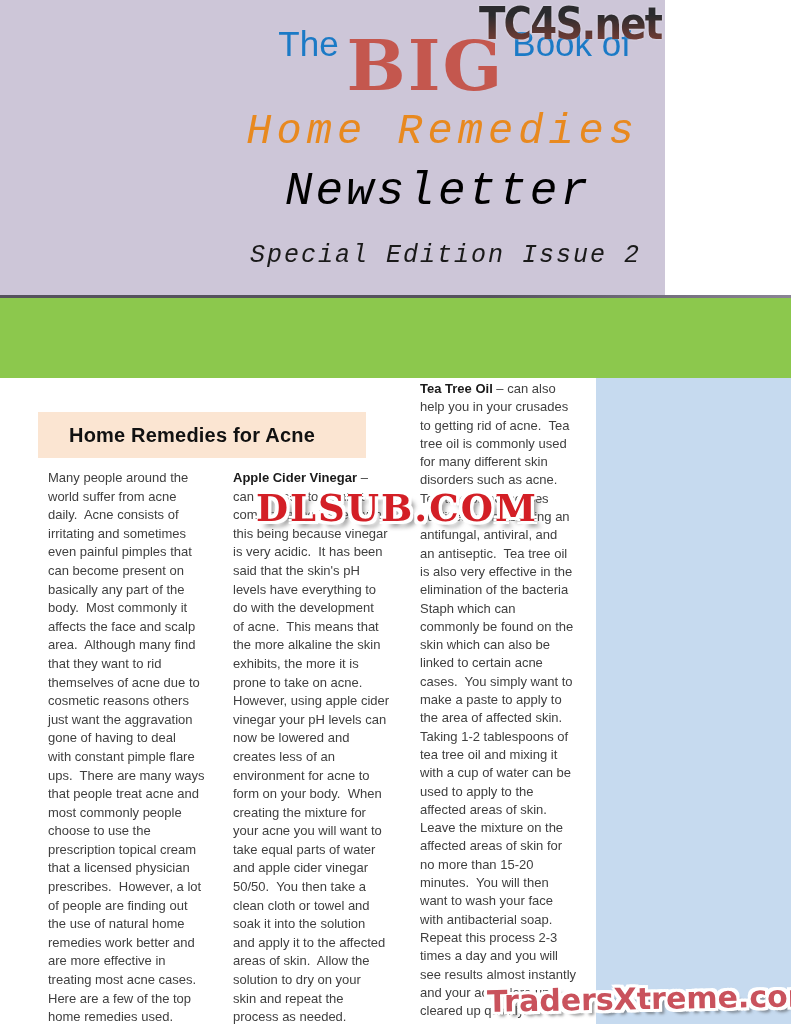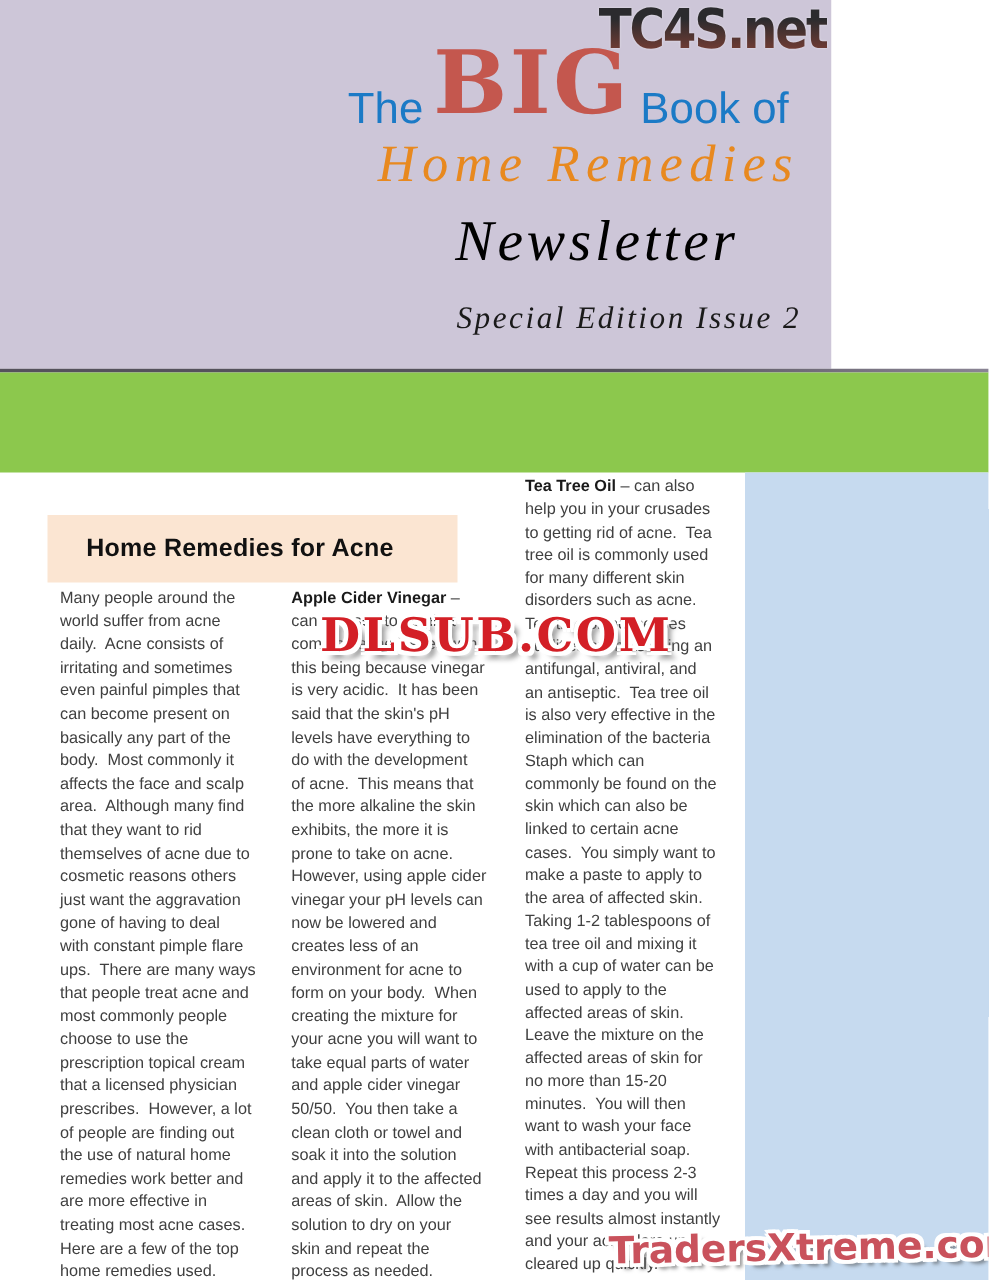--- a/index.html
+++ b/index.html
@@ -24,33 +24,33 @@
   .wm-tc4s{
     position:absolute;top:2px;right:3px;z-index:5;
     font-family:"DejaVu Sans",sans-serif;font-weight:bold;font-size:44px;line-height:1;
     letter-spacing:-2px;transform:scaleX(.88);transform-origin:right top;
     background:linear-gradient(to bottom,var(--tc4s-top) 30%,var(--tc4s-bottom) 95%);
     -webkit-background-clip:text;background-clip:text;color:transparent;
     filter:drop-shadow(0 0 1px rgba(255,255,255,.55));
   }
   .title-line{
     position:absolute;top:24px;right:34px;white-space:nowrap;z-index:2;
-    display:flex;align-items:flex-end;
+    display:flex;align-items:flex-start;
   }
   .title-the,.title-bookof{font-family:"Liberation Sans",sans-serif;color:var(--title-blue);font-size:35px;}
   .title-big{font-family:"DejaVu Serif","Liberation Serif",serif;font-weight:bold;color:var(--title-red);
     font-size:70px;letter-spacing:2px;margin:0 8px;}
-  .script{font-family:Liberation Serif, serif;font-style:italic;}
+  .script{font-family:Liberation Mono, monospace;font-style:italic;}
   .home-remedies{position:absolute;top:108px;right:26px;font-size:42px;color:var(--orange);letter-spacing:5px;white-space:nowrap;}
   .newsletter{position:absolute;top:166px;right:74px;font-size:46px;color:#000000;letter-spacing:3px;white-space:nowrap;}
   .special-edition{position:absolute;top:241px;right:24px;font-size:25px;color:#1a1a1a;letter-spacing:2px;white-space:nowrap;}
 
   
   .section-heading{
-    position:absolute;left:38px;top:412px;width:328px;height:54px;background:var(--peach);
+    position:absolute;left:38px;top:412px;width:328px;height:46px;background:var(--peach);
     display:flex;align-items:center;
   }
   .section-heading span{
     font-size:20px;font-weight:bold;color:var(--ink);padding-left:31px;letter-spacing:.2px;
   }
   .col{position:absolute;width:182px;color:var(--body-text);font-size:13px;}
   .col .lines{white-space:pre-wrap;}
   .col-1{left:48px;top:469px;line-height:18.6px;}
   .col-2{left:233px;top:469px;line-height:18.6px;}
   .col-3{left:420px;top:380px;line-height:18.3px;}

